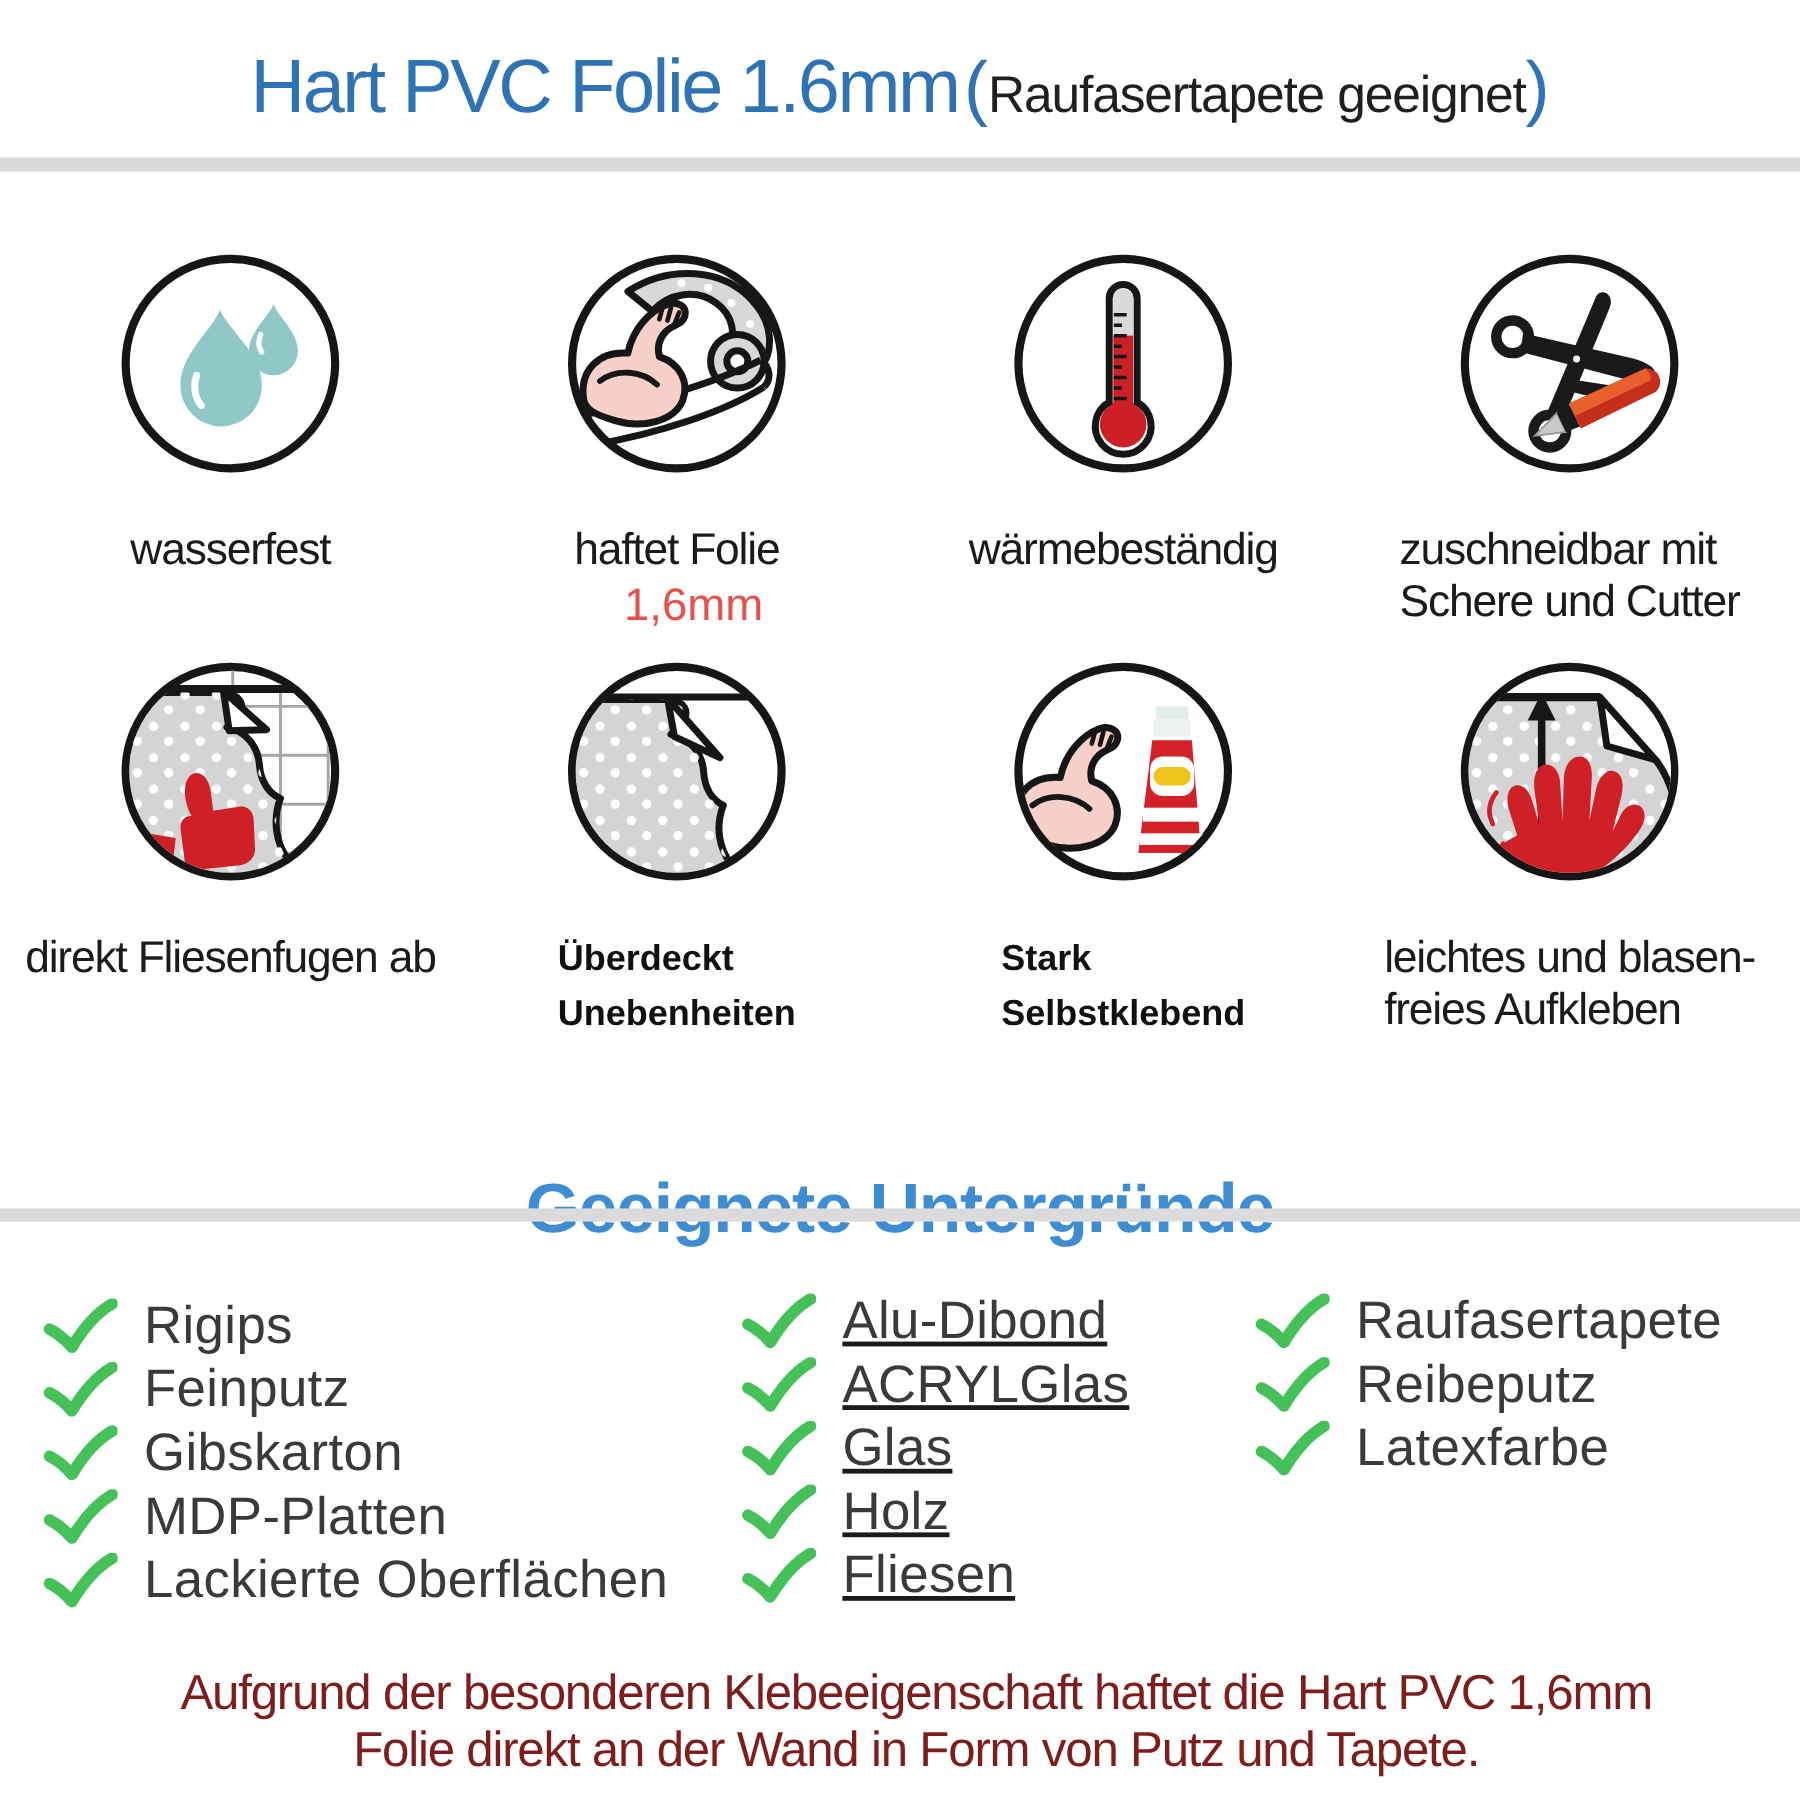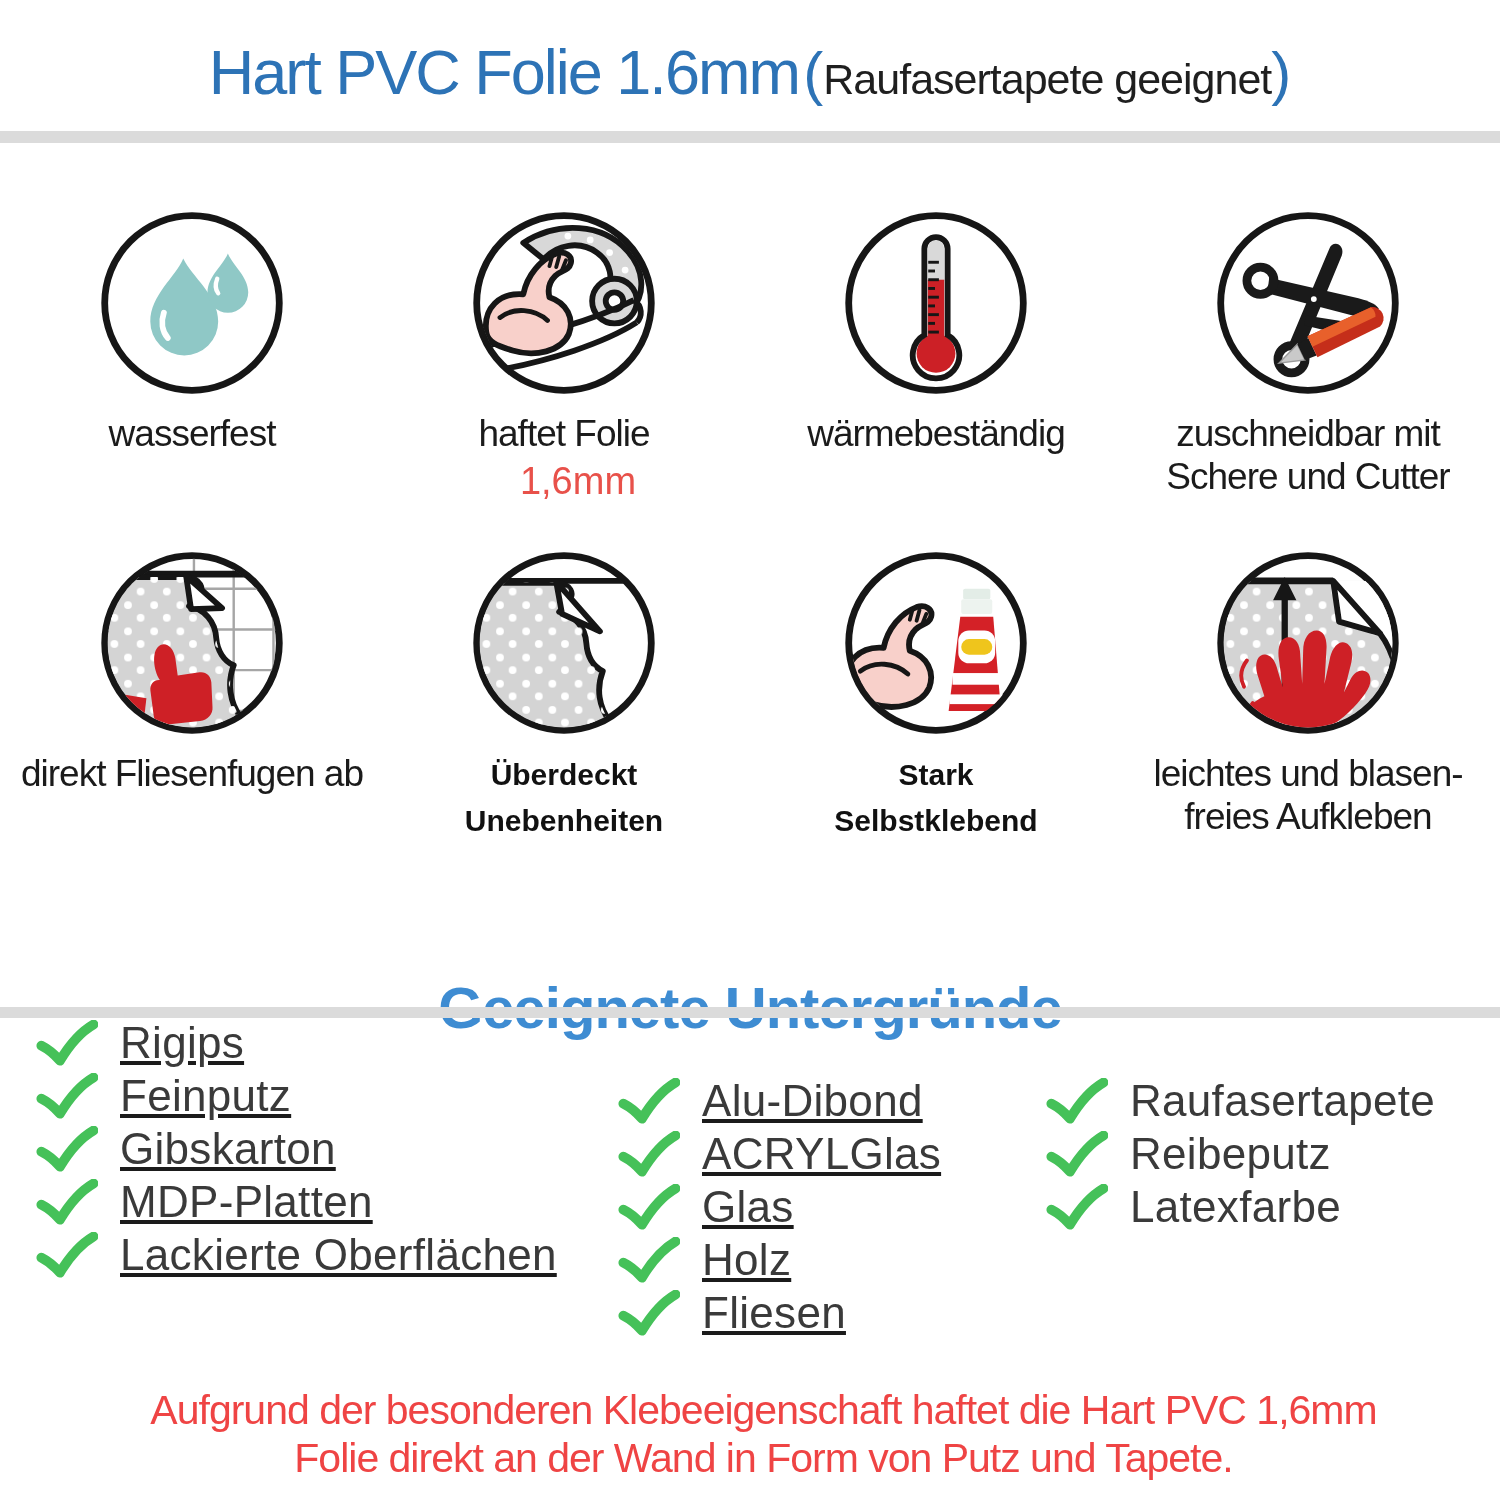--- a/index.html
+++ b/index.html
@@ -16,40 +16,40 @@
   .divider{position:absolute;left:0;width:100%;background:#DBDBDB;}
   .d1{top:131px;height:12px;}
   .d2{top:1007px;height:11px;}
 
   
   .features{position:absolute;left:6px;right:6px;display:grid;grid-template-columns:repeat(4,1fr);}
   .row1{top:206px;}
   .row2{top:546px;}
   .feature{display:flex;flex-direction:column;align-items:center;}
   .ficon{width:194px;height:194px;display:block;}
-  .flabel{margin-top:12px;text-align:center;font-size:37px;line-height:43px;
+  .flabel{margin-top:36px;text-align:left;font-size:37px;line-height:43px;
           color:#1b1b1b;letter-spacing:-1px;}
   .flabel span{display:block;}
   .em .flabel{font-weight:700;font-size:30px;line-height:46px;letter-spacing:0;color:#111;}
   .fnote{margin-top:5px;font-size:38px;color:#E8514A;letter-spacing:0;margin-left:28px;}
 
   
   .sub-heading{position:absolute;top:926px;left:0;right:0;text-align:center;
                font-size:58px;color:#3E8CD2;letter-spacing:-1px;}
   .substrate-col{position:absolute;}
-  .c1{left:36px;top:1016px;text-decoration:underline;}
+  .c1{left:36px;top:1078px;}
   .c2col{left:618px;top:1074px;text-decoration:underline;}
   .c3col{left:1046px;top:1074px;}
   .s-item{display:flex;align-items:center;height:53px;}
   .s-check{width:62px;height:46px;margin-right:22px;flex:none;}
   .s-label{font-size:44px;font-weight:500;color:#3A3A3A;letter-spacing:0.3px;white-space:nowrap;}
 
   
   .footer{position:absolute;top:1386px;left:0;right:0;text-align:center;
-          font-size:41px;line-height:48px;color:#ef4444;letter-spacing:-1px;padding-left:27px;}
+          font-size:41px;line-height:48px;color:#7f1d1d;letter-spacing:-1px;padding-left:27px;}
   .footer span{display:block;}
 </style>
 </head>
 <body>
 
 <div class="canvas">
 
   <header class="title">
     <span class="t-main">Hart PVC Folie 1.6mm</span>
     <span class="t-paren">(</span><span class="t-sub">Raufasertapete geeignet</span><span class="t-paren">)</span>

